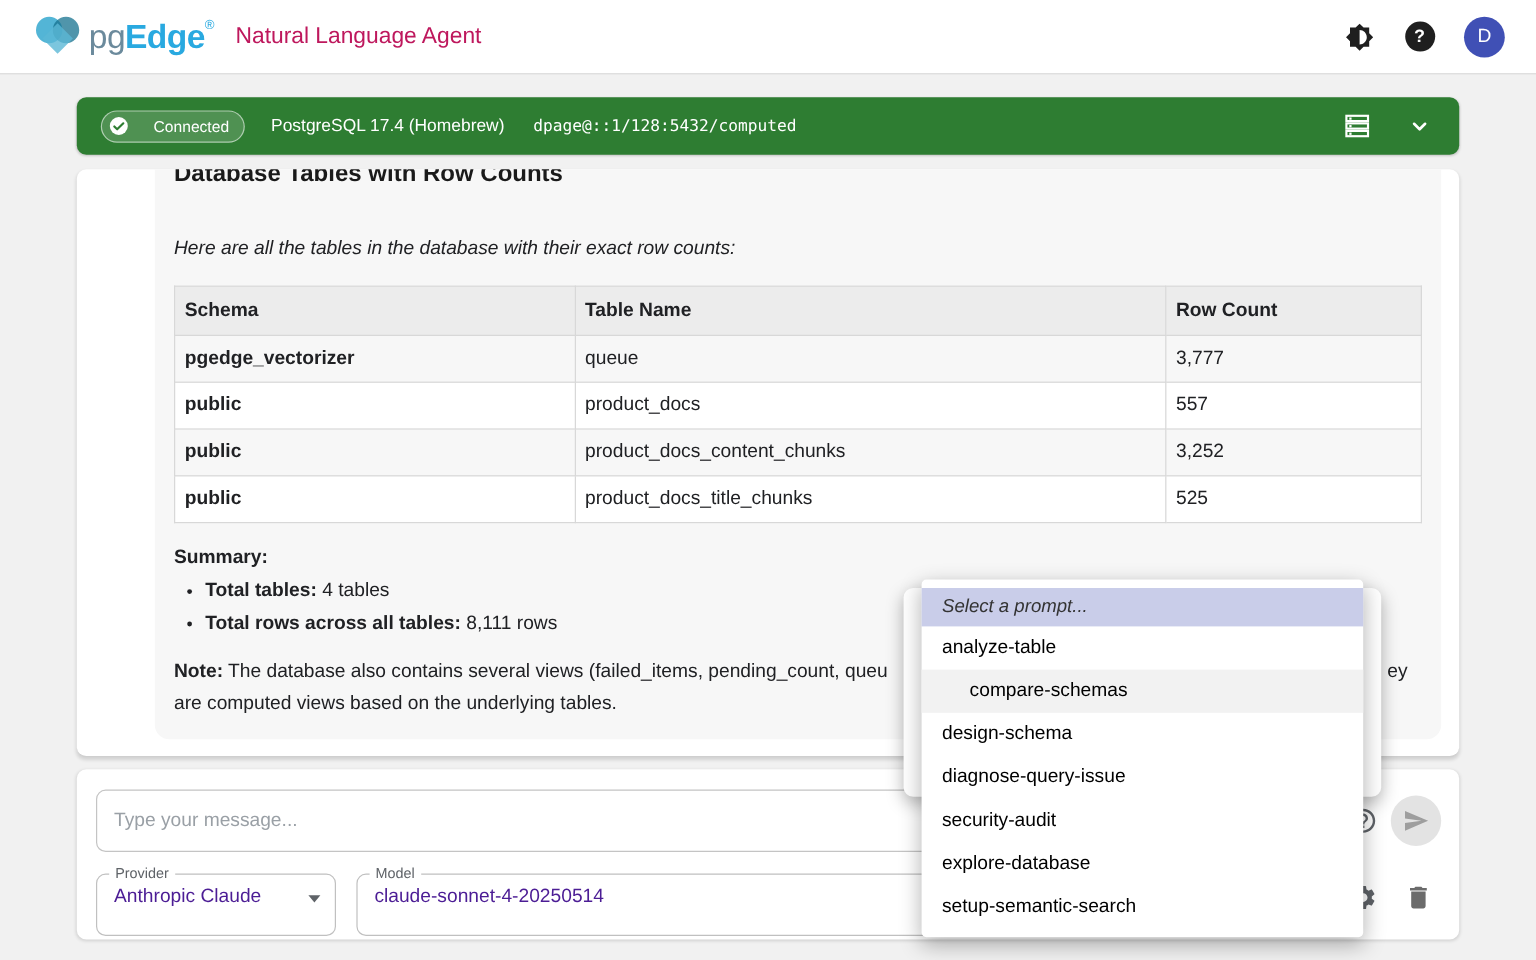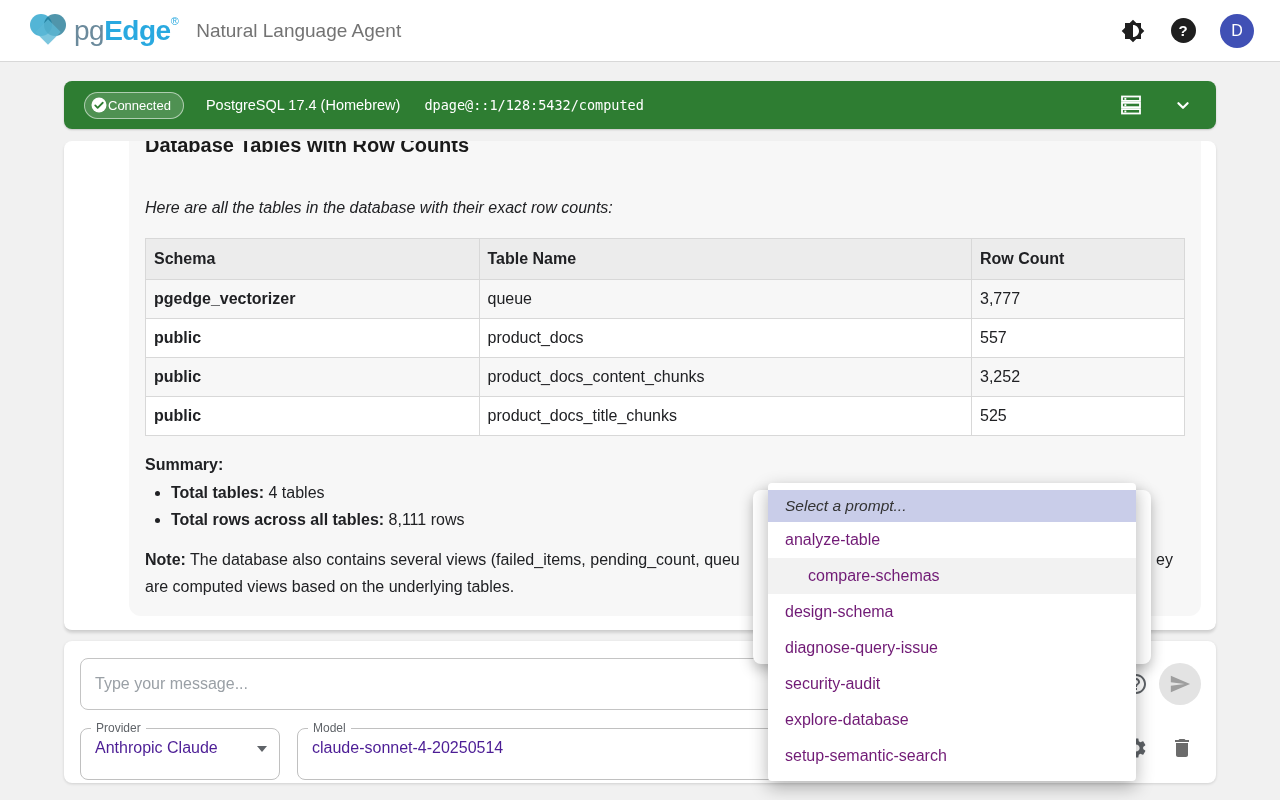--- a/index.html
+++ b/index.html
@@ -7,33 +7,33 @@
   body { background:#f1f1f1; font-family:"Liberation Sans", sans-serif; color:#202124; position:relative; }
 
   
   .app-header{ position:absolute; left:0; top:0; width:1280px; height:62px; background:#fff;
     border-bottom:1px solid #d8d8d8; display:flex; align-items:center; padding:0 26px; z-index:5; }
   .logo-wrap{ display:flex; align-items:center; }
   .logo-text{ font-size:28px; letter-spacing:-0.5px; margin-left:4px; }
   .logo-pg{ color:#6b8a9c; font-weight:400; }
   .logo-edge{ color:#29a9e0; font-weight:700; }
   .logo-reg{ color:#29a9e0; font-size:11px; vertical-align:top; }
-  .app-title{ font-size:19px; color:#737373; margin-left:18px; }
+  .app-title{ font-size:19px; color:#be185d; margin-left:18px; }
   .header-right{ margin-left:auto; display:flex; align-items:center; gap:24px; }
   .icon-btn{ width:26px; height:26px; display:flex; align-items:center; justify-content:center; cursor:pointer; }
   .help-circle{ width:25px; height:25px; border-radius:50%; background:#1f1f1f; color:#fff;
     font-size:15px; font-weight:700; display:flex; align-items:center; justify-content:center; }
   .avatar{ width:34px; height:34px; border-radius:50%; background:#4050b5; color:#fff; font-size:16px;
     display:flex; align-items:center; justify-content:center; cursor:pointer; }
 
   
   .conn-bar{ position:absolute; left:64px; top:81px; width:1152px; height:48px; background:#2e7d32;
     border-radius:8px; display:flex; align-items:center; padding:0 20px; color:#fff; z-index:4;
     box-shadow:0 1px 2px rgba(0,0,0,.18); }
-  .conn-pill{ display:flex; align-items:center; gap:0; background:rgba(255,255,255,.16);
+  .conn-pill{ display:flex; align-items:center; gap:20px; background:rgba(255,255,255,.16);
     border:1px solid rgba(255,255,255,.55); border-radius:14px; height:27px; padding:0 12px 0 5px; }
   .conn-pill-label{ font-size:13px; color:#fff; }
   .conn-server{ font-size:14.5px; margin-left:22px; }
   .conn-string{ font-family:"DejaVu Sans Mono","Liberation Mono",monospace; font-size:13.5px; margin-left:24px; }
   .conn-right{ margin-left:auto; display:flex; align-items:center; gap:26px; }
 
   
   .chat-card{ position:absolute; left:64px; top:141px; width:1152px; height:490px; background:#fff;
     border-radius:8px; border-bottom:1px solid #cfcfcf; box-shadow:0 2px 3px rgba(0,0,0,.13);
     overflow:hidden; z-index:1; }
@@ -77,21 +77,21 @@
   .comp-gear{ position:absolute; left:1060px; top:95px; width:24px; height:24px; cursor:pointer; }
   .comp-trash{ position:absolute; left:1106px; top:95px; width:24px; height:24px; cursor:pointer; }
 
   
   .select-paper{ position:absolute; left:753px; top:490px; width:398px; height:174px; background:#fff;
     border-radius:8px; box-shadow:0 5px 14px rgba(0,0,0,.28); z-index:20; }
   .prompt-menu{ position:absolute; left:768px; top:483px; width:368px; background:#fff; border-radius:4px;
     box-shadow:0 6px 18px rgba(0,0,0,.30); z-index:21; padding:7px 0; }
   .menu-placeholder{ height:32px; line-height:32px; background:#c9cde9; font-style:italic; font-size:15.5px;
     color:#333; padding:0 17px; }
-  .menu-item{ height:36px; line-height:36px; font-size:16px; color:#701a75; padding:0 17px; cursor:pointer; }
+  .menu-item{ height:36px; line-height:36px; font-size:16px; color:#000000; padding:0 17px; cursor:pointer; }
   .menu-item.hovered{ background:#f2f2f2;padding-left:40px; }
 </style>
 </head>
 <body>
 
 <header class="app-header">
   <div class="logo-wrap">
     <span style="display:flex;">
       <svg width="44" height="40" viewBox="0 0 44 40">
         <circle cx="15" cy="14" r="11" fill="#35a8cf" opacity="0.85"></circle>

